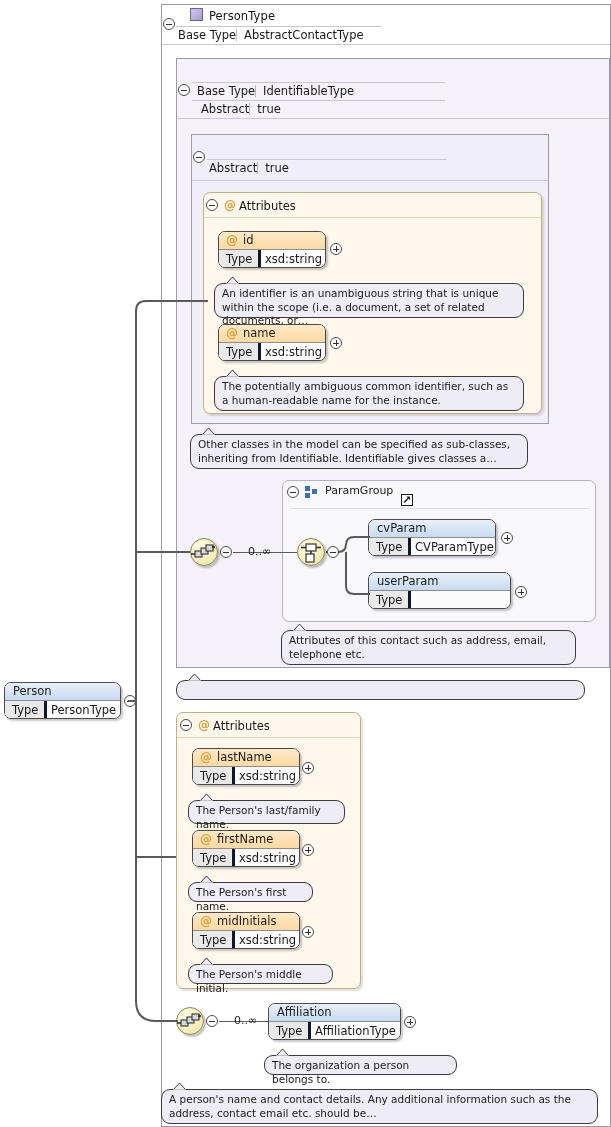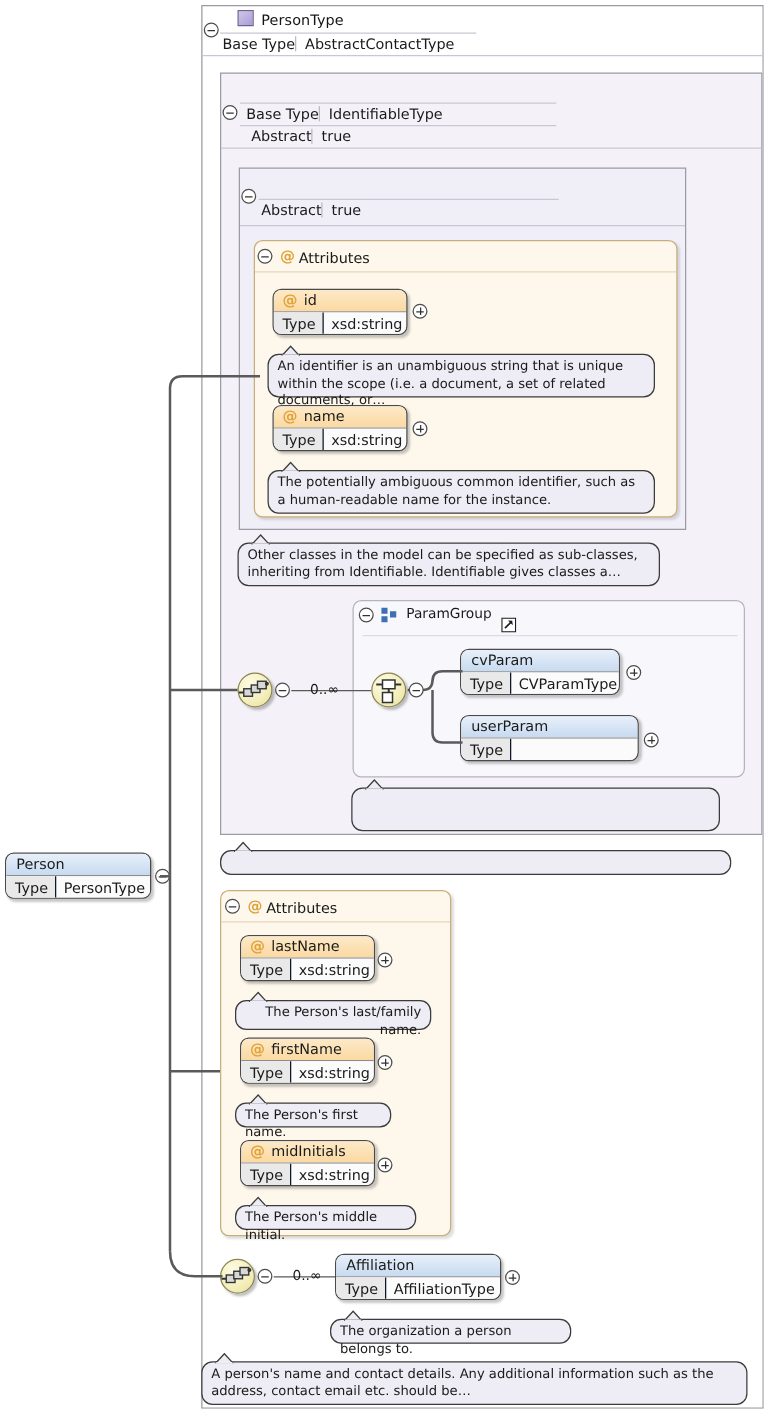--- a/index.html
+++ b/index.html
@@ -122,21 +122,21 @@
     height:18px; line-height:18px;
     background:#fbfbfb;
     font-size:11.5px;
     white-space:nowrap;
     position:relative;
   }
   .node .ntype-k {
     position:absolute; left:0; top:0; height:100%;
     background:#e9e9e9;
     padding:0 6px 0 7px;
-    border-right:1px solid #0f172a;
+    border-right:3px solid #0f172a;
     color:#1a1a1a;
   }
   .node .ntype-v {
     position:absolute; top:0; height:100%;
     color:#1a1a1a;
   }
   .node .nat {
     position:absolute; left:7px; top:0;
     font-size:12px; color:#e0a33a; font-weight:bold;
     line-height:17px;
@@ -341,20 +341,21 @@
   </div>
   <div class="minus" style="left:220px; top:546px;"></div>
   <div class="conn h" style="left:233px; top:552px; width:64px;"></div>
   <div class="occ" style="left:248px; top:545px;">0..∞</div>
 
   <div class="doc" style="left:281px; top:630px; width:295px; height:35px;">
     <svg class="doc-tail-svg" width="16" height="9" style="left:10px; top:-8px;">
       <polygon points="1,8 7.5,1 14,8" fill="#eeecf4" stroke="#3b3b3b" stroke-width="1"></polygon>
       <line x1="1" y1="8.5" x2="14" y2="8.5" stroke="#eeecf4" stroke-width="2"></line>
     </svg>
+    <span>Attributes of this contact such as address, email, telephone etc.</span>
   </div>
 
   <div class="doc" style="left:176px; top:680px; width:409px; height:20px;">
     <svg class="doc-tail-svg" width="16" height="9" style="left:10px; top:-8px;">
       <polygon points="1,8 7.5,1 14,8" fill="#eeecf4" stroke="#3b3b3b" stroke-width="1"></polygon>
       <line x1="1" y1="8.5" x2="14" y2="8.5" stroke="#eeecf4" stroke-width="2"></line>
     </svg>
   </div>
 
   <div class="attrbox" style="left:176px; top:712px; width:185px; height:277px;"></div>
@@ -367,21 +368,21 @@
     <div class="nhead">
       <span class="nat">@</span>
       <span>lastName</span>
     </div>
     <div class="nbody">
       <span class="ntype-k">Type</span>
       <span class="ntype-v" style="left:46px;">xsd:string</span>
     </div>
   </div>
   <div class="plus" style="left:302px; top:762px;"></div>
-  <div class="doc" style="left:188px; top:800px; width:157px; height:24px;text-align:right;">
+  <div class="doc" style="left:188px; top:800px; width:157px; height:24px;">
     <svg class="doc-tail-svg" width="16" height="9" style="left:10px; top:-8px;">
       <polygon points="1,8 7.5,1 14,8" fill="#eeecf4" stroke="#3b3b3b" stroke-width="1"></polygon>
       <line x1="1" y1="8.5" x2="14" y2="8.5" stroke="#eeecf4" stroke-width="2"></line>
     </svg>
     <span>The Person's last/family name.</span>
   </div>
 
   <div class="node attr" style="left:192px; top:830px; width:108px; height:37px;">
     <div class="nhead">
       <span class="nat">@</span>

